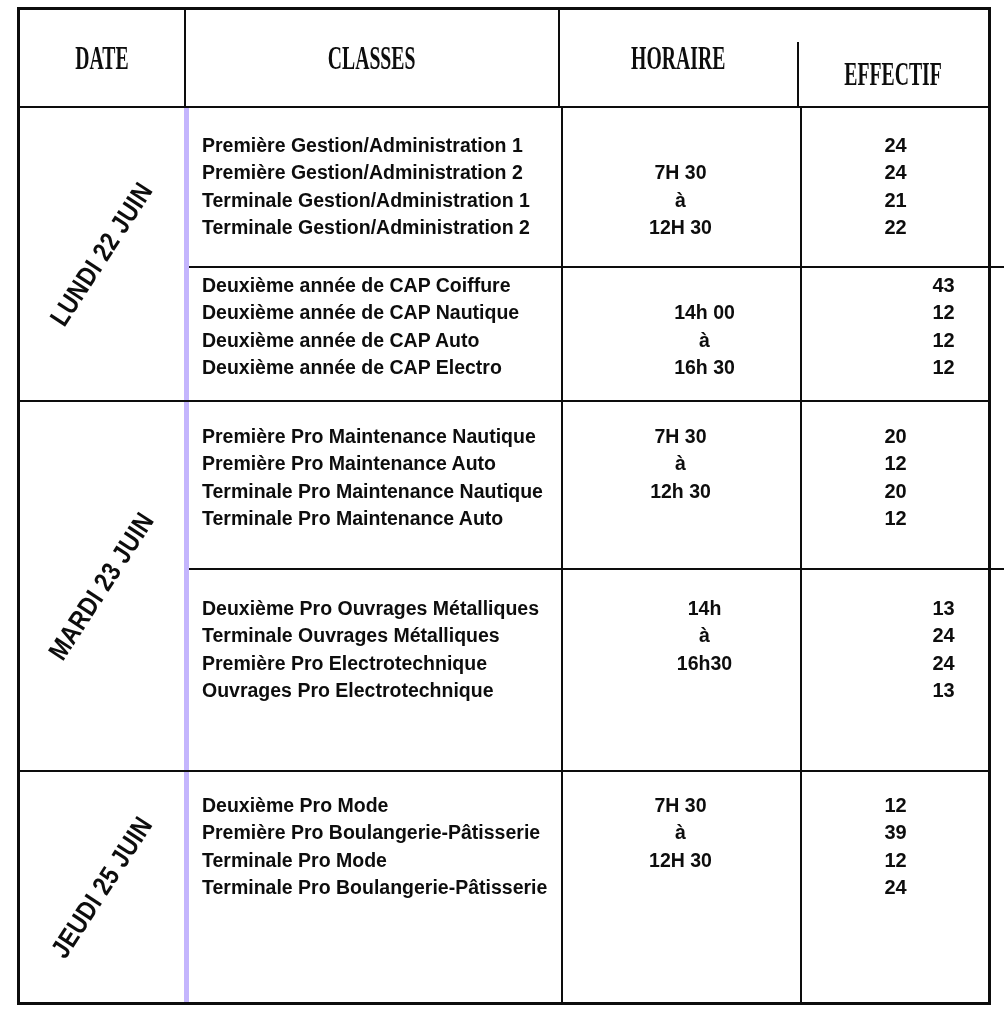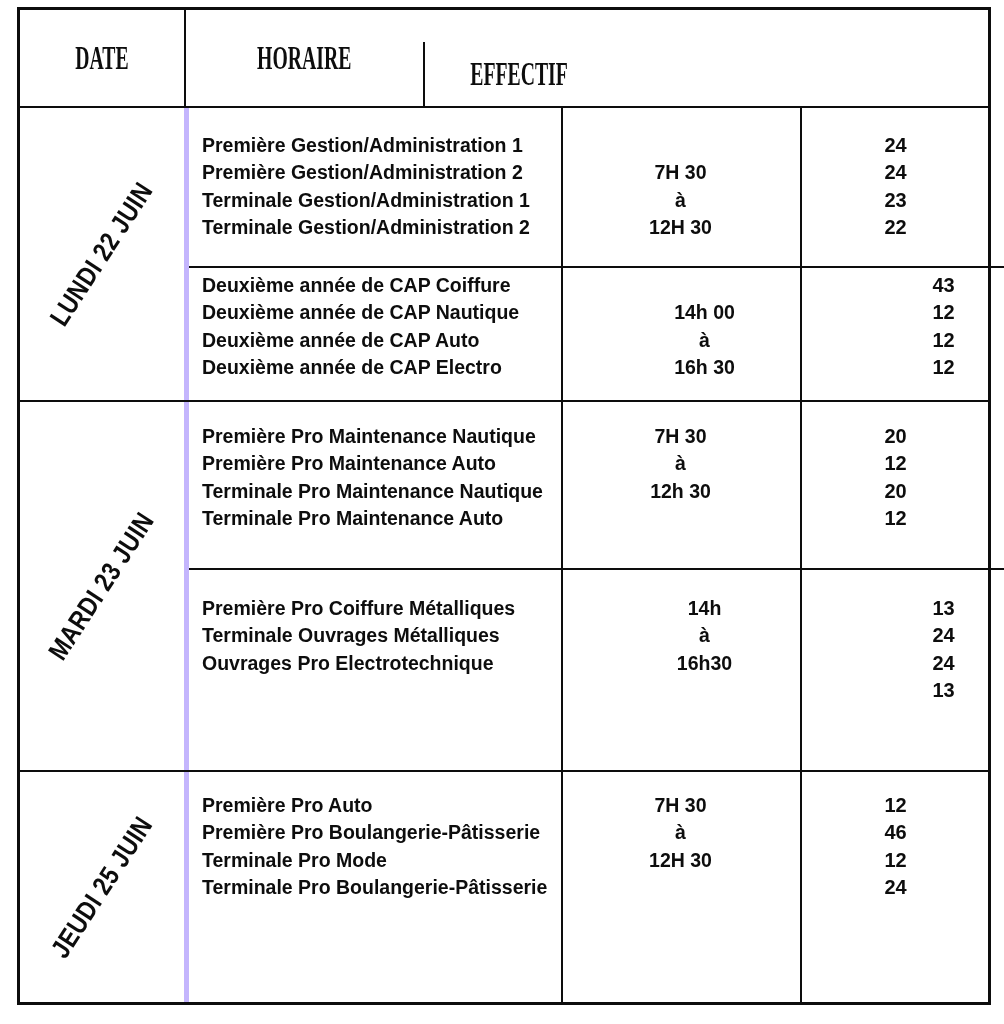--- a/index.html
+++ b/index.html
@@ -50,20 +50,23 @@
 </head>
 <body>
 
 <div class="page">
   <div class="tbl">
 
     <div class="hrow">
       <div class="hcell h-date">
         <span class="hdr-txt">DATE</span>
       </div>
+      <div class="hcell h-classes">
+        <span class="hdr-txt">CLASSES</span>
+      </div>
       <div class="hcell h-horaire">
         <span class="hdr-txt">HORAIRE</span>
       </div>
       <div class="hcell h-effectif">
         <span class="hdr-txt">EFFECTIF</span>
       </div>
     </div>
 
     <div class="drow d-lundi">
       <div class="datecell">
@@ -81,21 +84,21 @@
           </div>
           <div class="col-horaire">
             <div class="cl ctr"></div>
             <div class="cl ctr">7H 30</div>
             <div class="cl ctr">à</div>
             <div class="cl ctr">12H 30</div>
           </div>
           <div class="col-effectif">
             <div class="cl ctr num">24</div>
             <div class="cl ctr num">24</div>
-            <div class="cl ctr num">23</div>
+            <div class="cl ctr num">21</div>
             <div class="cl ctr num">22</div>
           </div>
         </div>
         <div class="group g2 sep">
           <div class="vline vl-1"></div>
           <div class="vline vl-2"></div>
           <div class="col-classes">
             <div class="cl">Deuxième année de CAP Coiffure</div>
             <div class="cl">Deuxième année de CAP Nautique</div>
             <div class="cl">Deuxième année de CAP Auto</div>
@@ -141,22 +144,23 @@
             <div class="cl ctr num">20</div>
             <div class="cl ctr num">12</div>
             <div class="cl ctr num">20</div>
             <div class="cl ctr num">12</div>
           </div>
         </div>
         <div class="group g4 sep">
           <div class="vline vl-1"></div>
           <div class="vline vl-2"></div>
           <div class="col-classes">
-            <div class="cl">Première  Pro Coiffure Métalliques</div>
+            <div class="cl">Deuxième  Pro Ouvrages Métalliques</div>
             <div class="cl">Terminale Ouvrages Métalliques</div>
+            <div class="cl">Première  Pro Electrotechnique</div>
             <div class="cl">Ouvrages Pro Electrotechnique</div>
           </div>
           <div class="col-horaire">
             <div class="cl ctr">14h</div>
             <div class="cl ctr">à</div>
             <div class="cl ctr">16h30</div>
             <div class="cl ctr"></div>
           </div>
           <div class="col-effectif">
             <div class="cl ctr num">13</div>
@@ -170,34 +174,34 @@
 
     <div class="drow d-jeudi">
       <div class="datecell">
         <span class="date-rot">JEUDI 25 JUIN</span>
       </div>
       <div class="groups">
         <div class="group g5">
           <div class="vline vl-1"></div>
           <div class="vline vl-2"></div>
           <div class="col-classes">
-            <div class="cl">Première Pro Auto</div>
+            <div class="cl">Deuxième Pro Mode</div>
             <div class="cl">Première Pro Boulangerie-Pâtisserie</div>
             <div class="cl">Terminale Pro Mode</div>
             <div class="cl">Terminale Pro Boulangerie-Pâtisserie</div>
           </div>
           <div class="col-horaire">
             <div class="cl ctr">7H 30</div>
             <div class="cl ctr">à</div>
             <div class="cl ctr">12H 30</div>
             <div class="cl ctr"></div>
           </div>
           <div class="col-effectif">
             <div class="cl ctr num">12</div>
-            <div class="cl ctr num">46</div>
+            <div class="cl ctr num">39</div>
             <div class="cl ctr num">12</div>
             <div class="cl ctr num">24</div>
           </div>
         </div>
       </div>
     </div>
 
   </div>
 </div>
 

